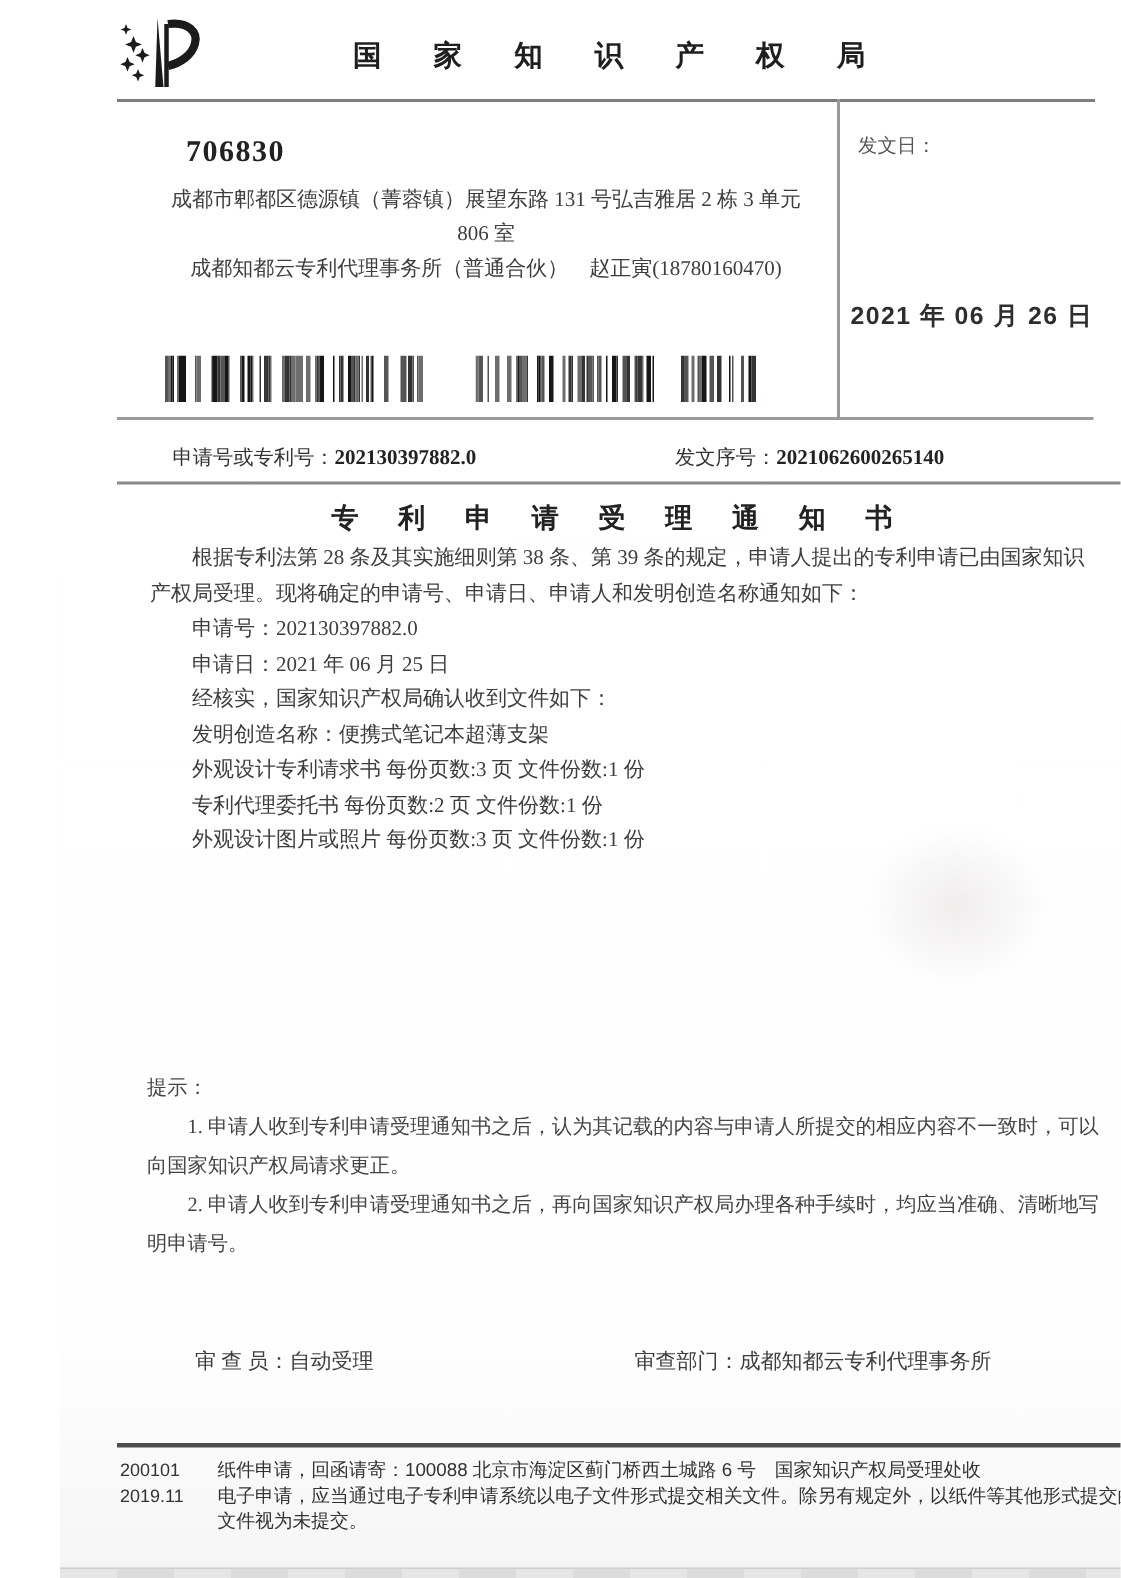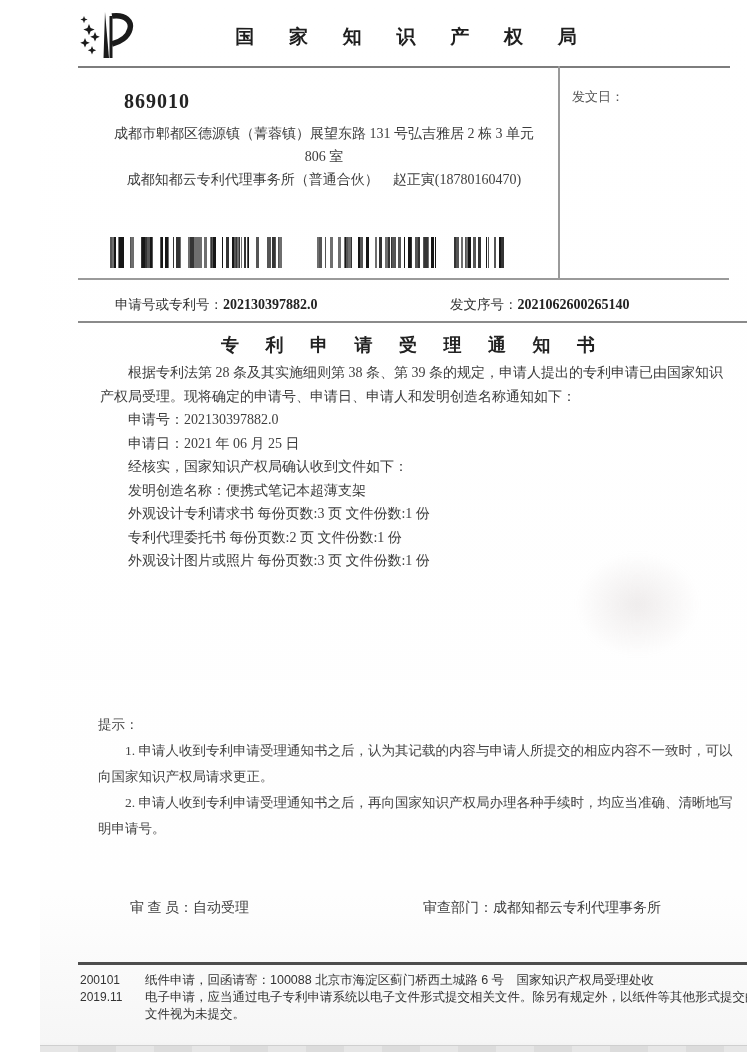--- a/index.html
+++ b/index.html
@@ -92,28 +92,29 @@
     <path d="M36,6 C50,4 56,12 54,19 C52,27 44,32 36,34" fill="none" stroke="#1b1b1b" stroke-width="5.5"></path>
   </svg>
 
   <div class="abs agency-title">国 家 知 识 产 权 局</div>
 
   <div class="abs rule-top"></div>
   <div class="abs box-vline"></div>
   <div class="abs rule-mid"></div>
   <div class="abs page-edge"></div>
 
-  <div class="abs postal">869010</div>
+  <div class="abs postal">706830</div>
   <div class="abs addr">
     <div>成都市郫都区德源镇（菁蓉镇）展望东路 131 号弘吉雅居 2 栋 3 单元</div>
     <div>806 室</div>
     <div>成都知都云专利代理事务所（普通合伙）　赵正寅(18780160470)</div>
   </div>
 
   <div class="abs send-label">发文日：</div>
+  <div class="abs send-date">2021 年 06 月 26 日</div>
 
   <div class="abs barcode bc1" id="bc1">
       <span style="width:2px;background:transparent"></span>
       <span style="width:2px;background:#555"></span>
       <span style="width:2px;background:#6e6e6e"></span>
       <span style="width:1px;background:#161616"></span>
       <span style="width:1px;background:#161616"></span>
       <span style="width:2px;background:transparent"></span>
       <span style="width:1px;background:#6e6e6e"></span>
       <span style="width:3px;background:#161616"></span>

